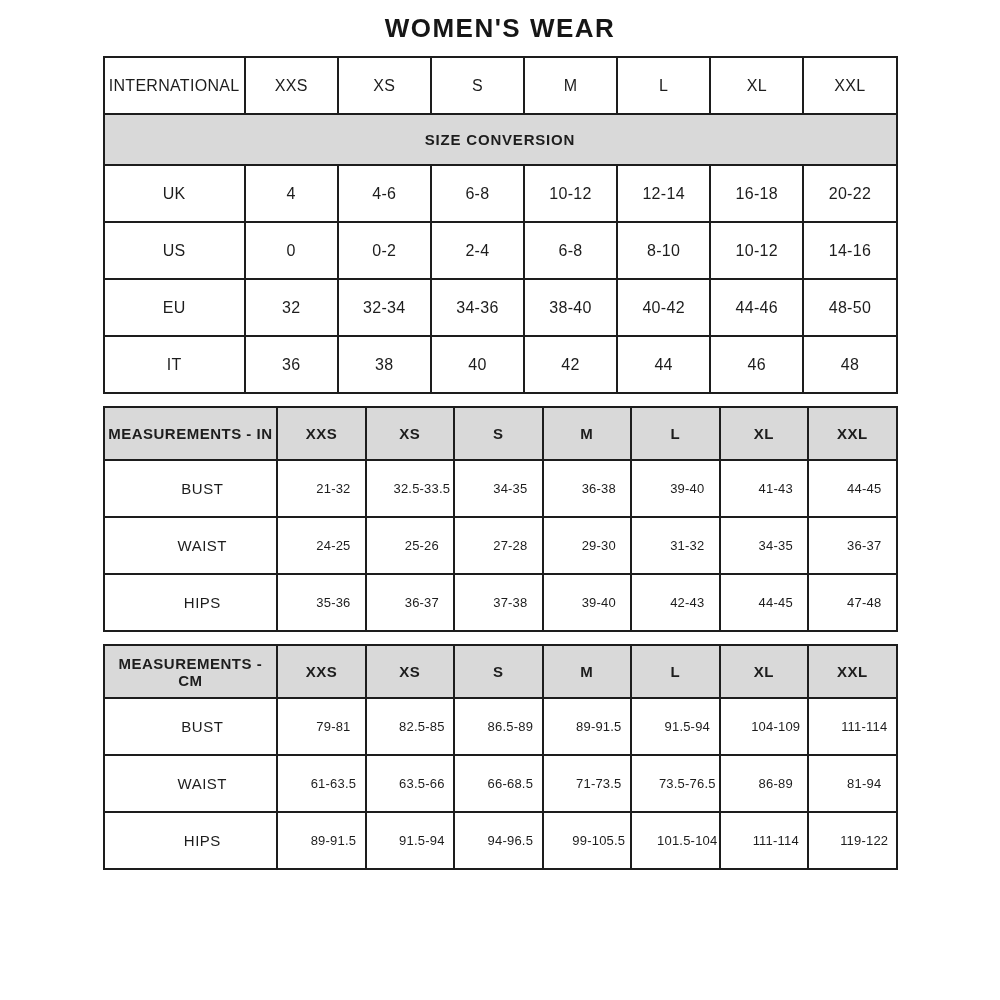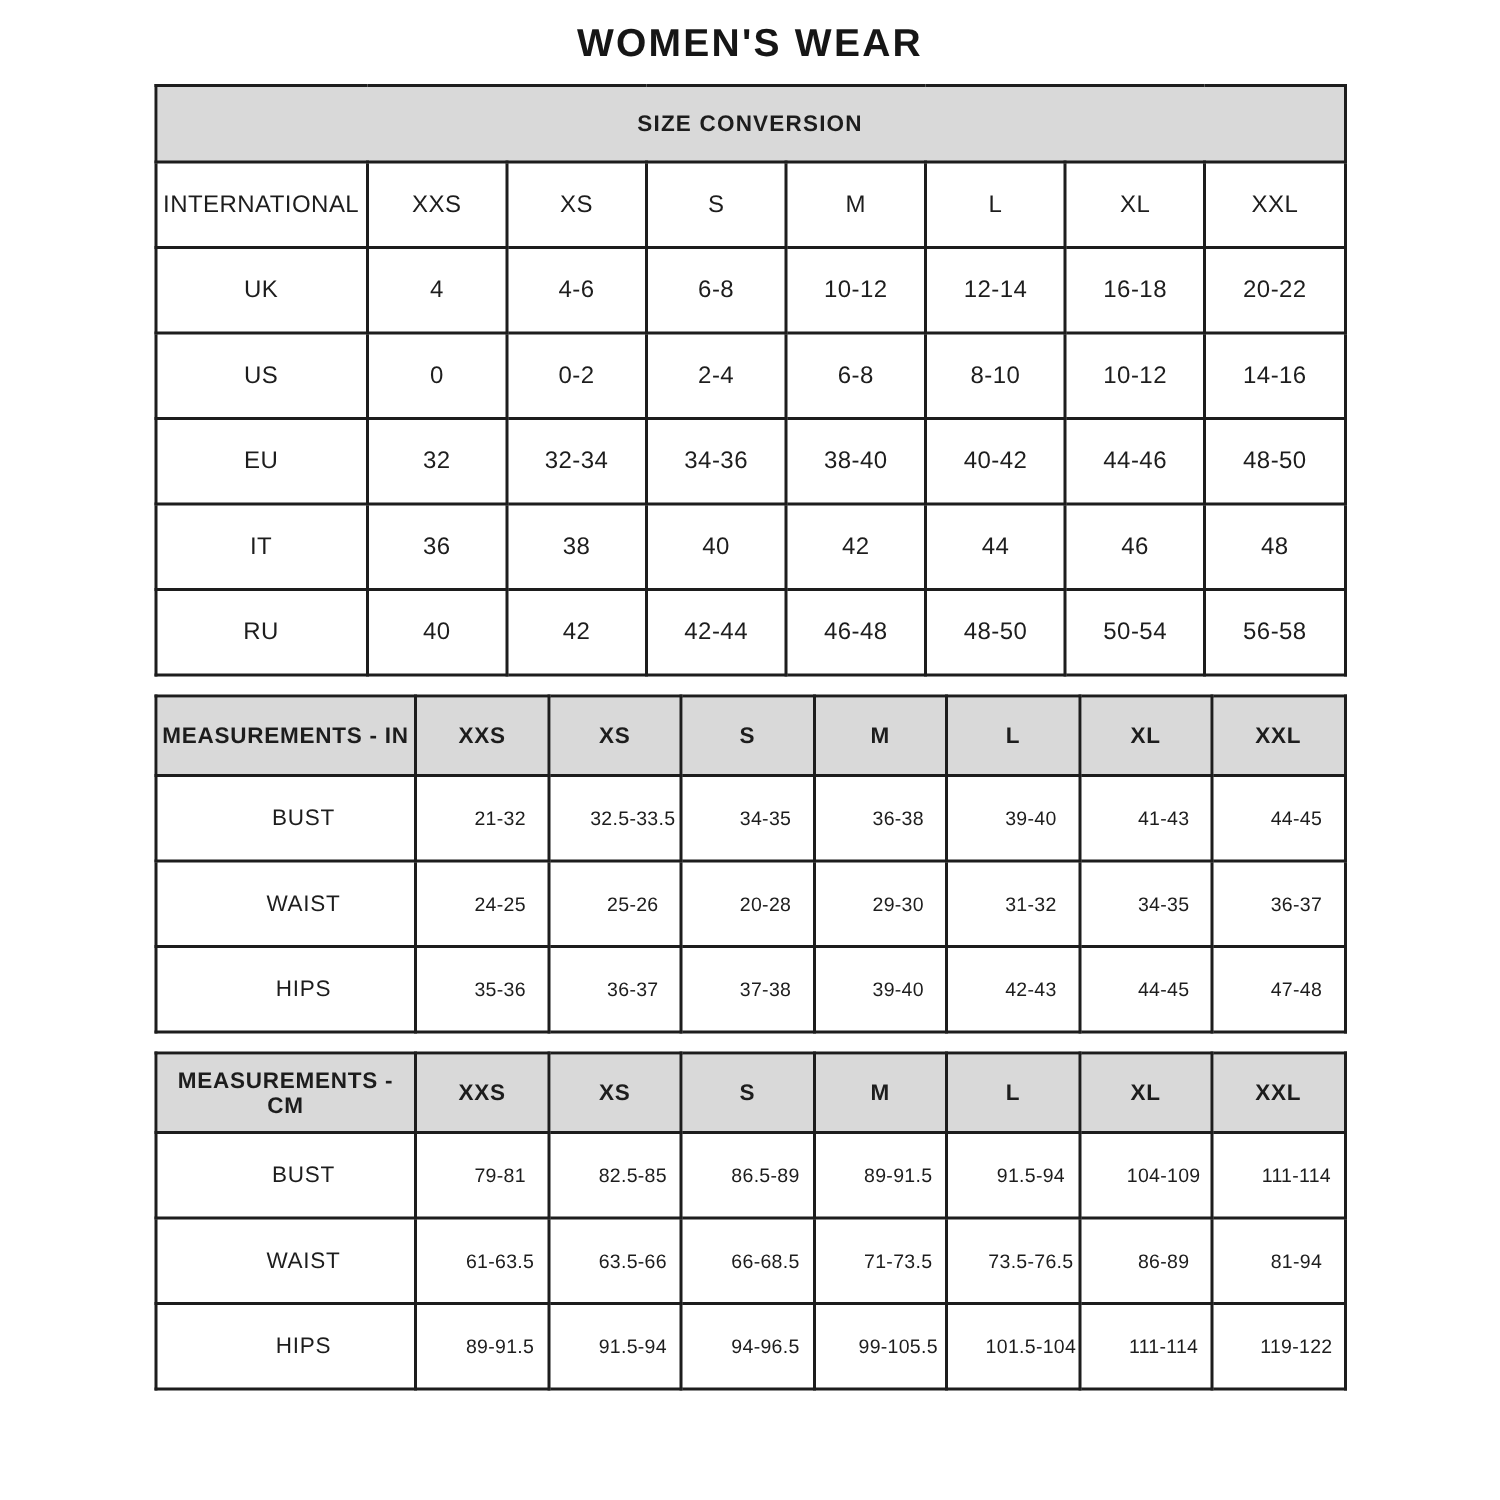--- a/index.html
+++ b/index.html
@@ -59,33 +59,33 @@
       <col style="width:11.742%">
         <col style="width:11.742%">
         <col style="width:11.742%">
       <col style="width:11.742%">
         <col style="width:11.742%">
         <col style="width:11.742%">
         <col style="width:11.748%">
     </colgroup>
     <tbody>
         <tr>
-          <th class="gray title-cell" colspan="8">SIZE CONVERSION</th>
-        </tr>
-        <tr>
           <td>INTERNATIONAL</td>
           <td>XXS</td>
           <td>XS</td>
           <td>S</td>
           <td>M</td>
           <td>L</td>
           <td>XL</td>
           <td>XXL</td>
         </tr>
         <tr>
+          <th class="gray title-cell" colspan="8">SIZE CONVERSION</th>
+        </tr>
+        <tr>
           <td class="row-label">UK</td>
           <td class="val">4</td>
           <td class="val">4-6</td>
           <td class="val">6-8</td>
           <td class="val">10-12</td>
           <td class="val">12-14</td>
           <td class="val">16-18</td>
           <td class="val">20-22</td>
         </tr>
         <tr>
@@ -111,30 +111,20 @@
         <tr>
           <td class="row-label">IT</td>
           <td class="val">36</td>
           <td class="val">38</td>
           <td class="val">40</td>
           <td class="val">42</td>
           <td class="val">44</td>
           <td class="val">46</td>
           <td class="val">48</td>
         </tr>
-        <tr>
-          <td class="row-label">RU</td>
-          <td class="val">40</td>
-          <td class="val">42</td>
-          <td class="val">42-44</td>
-          <td class="val">46-48</td>
-          <td class="val">48-50</td>
-          <td class="val">50-54</td>
-          <td class="val">56-58</td>
-        </tr>
       </tbody>
   </table>
 
   <table class="t23">
     <colgroup>
       <col style="width:21.9%">
       <col style="width:11.157%">
         <col style="width:11.157%">
         <col style="width:11.157%">
       <col style="width:11.157%">
@@ -160,21 +150,21 @@
           <td class="val">34-35</td>
           <td class="val">36-38</td>
           <td class="val">39-40</td>
           <td class="val">41-43</td>
           <td class="val">44-45</td>
         </tr>
         <tr>
           <td class="row-label">WAIST</td>
           <td class="val">24-25</td>
           <td class="val">25-26</td>
-          <td class="val">20-28</td>
+          <td class="val">27-28</td>
           <td class="val">29-30</td>
           <td class="val">31-32</td>
           <td class="val">34-35</td>
           <td class="val">36-37</td>
         </tr>
         <tr>
           <td class="row-label">HIPS</td>
           <td class="val">35-36</td>
           <td class="val">36-37</td>
           <td class="val">37-38</td>

